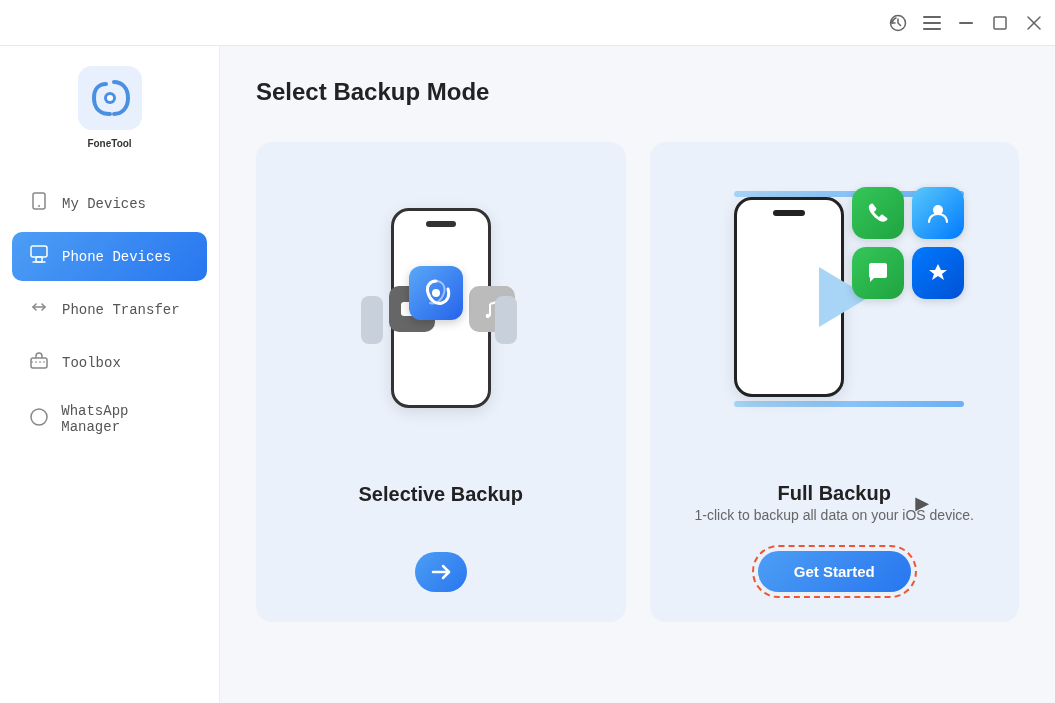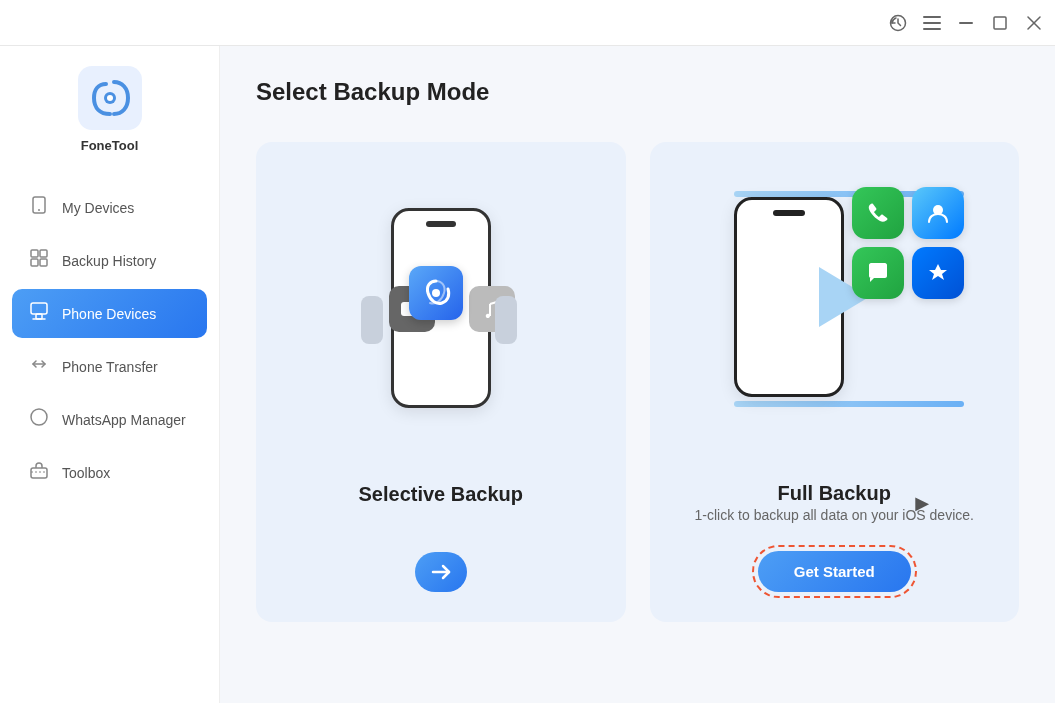--- a/index.html
+++ b/index.html
@@ -53,31 +53,32 @@
       flex-direction: column;
       align-items: center;
       margin-bottom: 30px;
     }
     .logo-icon {
       width: 64px;
       height: 64px;
       margin-bottom: 8px;
     }
     .logo-text {
-      font-size: 13px;
+      font-size: 10px;
       font-weight: 600;
       color: #333;
     }
     .nav-list {
       width: 100%;
       list-style: none;
       display: flex;
       flex-direction: column;
       gap: 4px;
       padding: 0 12px;
+      font-family: Liberation Mono, monospace;
     }
     .nav-item {
       display: flex;
       align-items: center;
       gap: 12px;
       padding: 12px 16px;
       border-radius: 10px;
       cursor: pointer;
       color: #555;
       font-size: 14px;
@@ -339,31 +340,20 @@
     <ul class="nav-list">
       <li class="nav-item">
         <span class="nav-icon">
           <svg width="20" height="20" viewBox="0 0 20 20" fill="none">
             <rect x="4" y="2" width="12" height="16" rx="2" stroke="#888" stroke-width="1.5"></rect>
             <circle cx="10" cy="15" r="1" fill="#888"></circle>
           </svg>
         </span>
         <span>My Devices</span>
       </li>
-      <li class="nav-item">
-        <span class="nav-icon">
-          <svg width="20" height="20" viewBox="0 0 20 20" fill="none">
-            <rect x="2" y="2" width="7" height="7" rx="1" stroke="#888" stroke-width="1.5"></rect>
-            <rect x="11" y="2" width="7" height="7" rx="1" stroke="#888" stroke-width="1.5"></rect>
-            <rect x="2" y="11" width="7" height="7" rx="1" stroke="#888" stroke-width="1.5"></rect>
-            <rect x="11" y="11" width="7" height="7" rx="1" stroke="#888" stroke-width="1.5"></rect>
-          </svg>
-        </span>
-        <span>Backup History</span>
-      </li>
       <li class="nav-item active">
         <span class="nav-icon">
           <svg width="20" height="20" viewBox="0 0 20 20" fill="none">
             <rect x="2" y="2" width="16" height="11" rx="2" stroke="#fff" stroke-width="1.5"></rect>
             <rect x="7" y="13" width="6" height="5" rx="1" stroke="#fff" stroke-width="1.5"></rect>
             <line x1="4" y1="18" x2="16" y2="18" stroke="#fff" stroke-width="1.5" stroke-linecap="round"></line>
           </svg>
         </span>
         <span>Phone Devices</span>
       </li>
@@ -373,34 +363,34 @@
             <path d="M4 10 L16 10" stroke="#888" stroke-width="1.5" stroke-linecap="round"></path>
             <path d="M13 7 L16 10 L13 13" stroke="#888" stroke-width="1.5" stroke-linecap="round" stroke-linejoin="round"></path>
             <path d="M7 7 L4 10 L7 13" stroke="#888" stroke-width="1.5" stroke-linecap="round" stroke-linejoin="round"></path>
           </svg>
         </span>
         <span>Phone Transfer</span>
       </li>
       <li class="nav-item">
         <span class="nav-icon">
           <svg width="20" height="20" viewBox="0 0 20 20" fill="none">
-            <circle cx="10" cy="10" r="8" stroke="#888" stroke-width="1.5"></circle>
-          </svg>
-        </span>
-        <span>WhatsApp Manager</span>
-      </li>
-      <li class="nav-item">
-        <span class="nav-icon">
-          <svg width="20" height="20" viewBox="0 0 20 20" fill="none">
             <rect x="2" y="8" width="16" height="10" rx="2" stroke="#888" stroke-width="1.5"></rect>
             <path d="M7 8 V6 C7 4.3 8.3 3 10 3 C11.7 3 13 4.3 13 6 V8" stroke="#888" stroke-width="1.5"></path>
             <line x1="2" y1="12" x2="18" y2="12" stroke="#888" stroke-width="1" stroke-dasharray="2 2"></line>
           </svg>
         </span>
         <span>Toolbox</span>
+      </li>
+      <li class="nav-item">
+        <span class="nav-icon">
+          <svg width="20" height="20" viewBox="0 0 20 20" fill="none">
+            <circle cx="10" cy="10" r="8" stroke="#888" stroke-width="1.5"></circle>
+          </svg>
+        </span>
+        <span>WhatsApp Manager</span>
       </li>
     </ul>
   </aside>
 
   <main class="main-content">
     <h1 class="page-title">Select Backup Mode</h1>
 
     <div class="cards-container">
 
       <div class="card">

